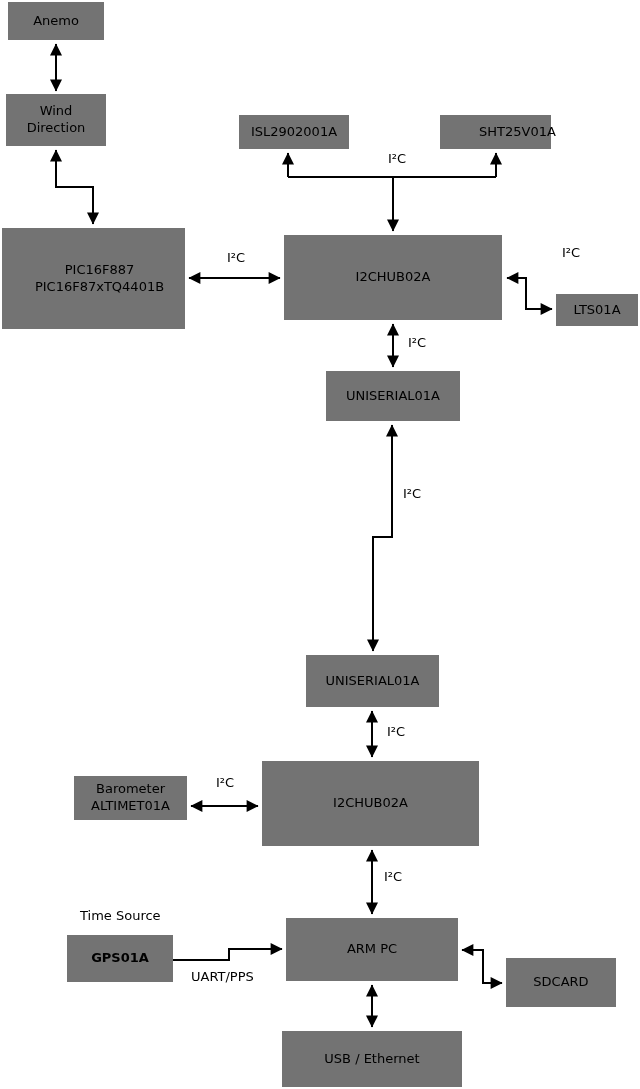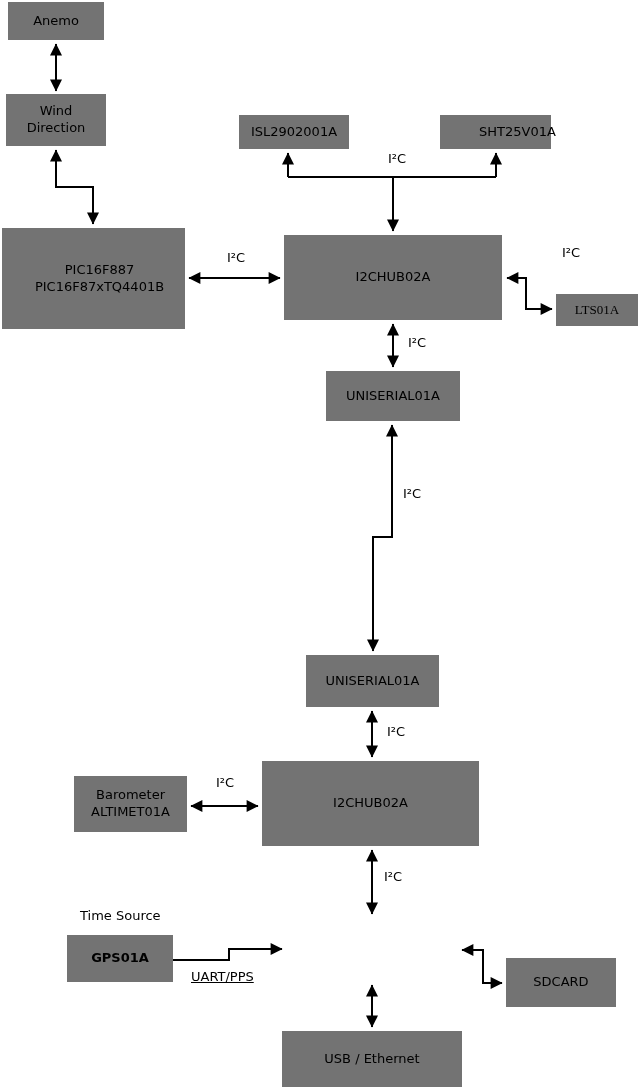--- a/index.html
+++ b/index.html
@@ -88,31 +88,32 @@
 
   <div class="node" style="left:2px; top:228px; width:183px; height:101px;padding-left:12px;">PIC16F887
 PIC16F87xTQ4401B</div>
 
   <div class="node" style="left:233px; top:115px; width:110px; height:34px;margin-left:6px;">ISL2902001A</div>
 
   <div class="node" style="left:440px; top:115px; width:111px; height:34px;padding-left:44px;">SHT25V01A</div>
 
   <div class="node" style="left:284px; top:235px; width:218px; height:85px;">I2CHUB02A</div>
 
-  <div class="node" style="left:556px; top:294px; width:82px; height:32px;font-family:Liberation Serif, serif;">LTS01A</div>
+  <div class="node" style="left:556px; top:294px; width:82px; height:32px;">LTS01A</div>
 
   <div class="node" style="left:326px; top:371px; width:134px; height:50px;">UNISERIAL01A</div>
 
   <div class="node" style="left:306px; top:655px; width:133px; height:52px;">UNISERIAL01A</div>
 
   <div class="node" style="left:262px; top:761px; width:217px; height:85px;">I2CHUB02A</div>
 
-  <div class="node" style="left:74px; top:776px; width:113px; height:56px;">Barometer
+  <div class="node" style="left:74px; top:776px; width:113px; height:44px;">Barometer
 ALTIMET01A</div>
 
+  <div class="node" style="left:286px; top:918px; width:172px; height:63px;">ARM PC</div>
 
   <div class="node" style="left:67px; top:935px; width:106px; height:47px;font-weight:bold;">GPS01A</div>
 
   <div class="node" style="left:282px; top:1031px; width:180px; height:56px;">USB / Ethernet</div>
 
   <div class="node" style="left:506px; top:958px; width:110px; height:49px;">SDCARD</div>
 
   <span class="edge-label" style="left:227px; top:250px;">I²C</span>
 
   <span class="edge-label" style="left:388px; top:151px;">I²C</span>
@@ -122,17 +123,17 @@
   <span class="edge-label" style="left:408px; top:335px;">I²C</span>
 
   <span class="edge-label" style="left:403px; top:486px;">I²C</span>
 
   <span class="edge-label" style="left:387px; top:724px;">I²C</span>
 
   <span class="edge-label" style="left:216px; top:775px;">I²C</span>
 
   <span class="edge-label" style="left:384px; top:869px;">I²C</span>
 
-  <span class="edge-label" style="left:191px; top:969px;text-decoration:underline;">UART/PPS</span>
+  <span class="edge-label" style="left:191px; top:969px;">UART/PPS</span>
 
   <span class="edge-label" style="left:80px; top:908px;">Time Source</span>
 
 </div>
 
 </body></html>

